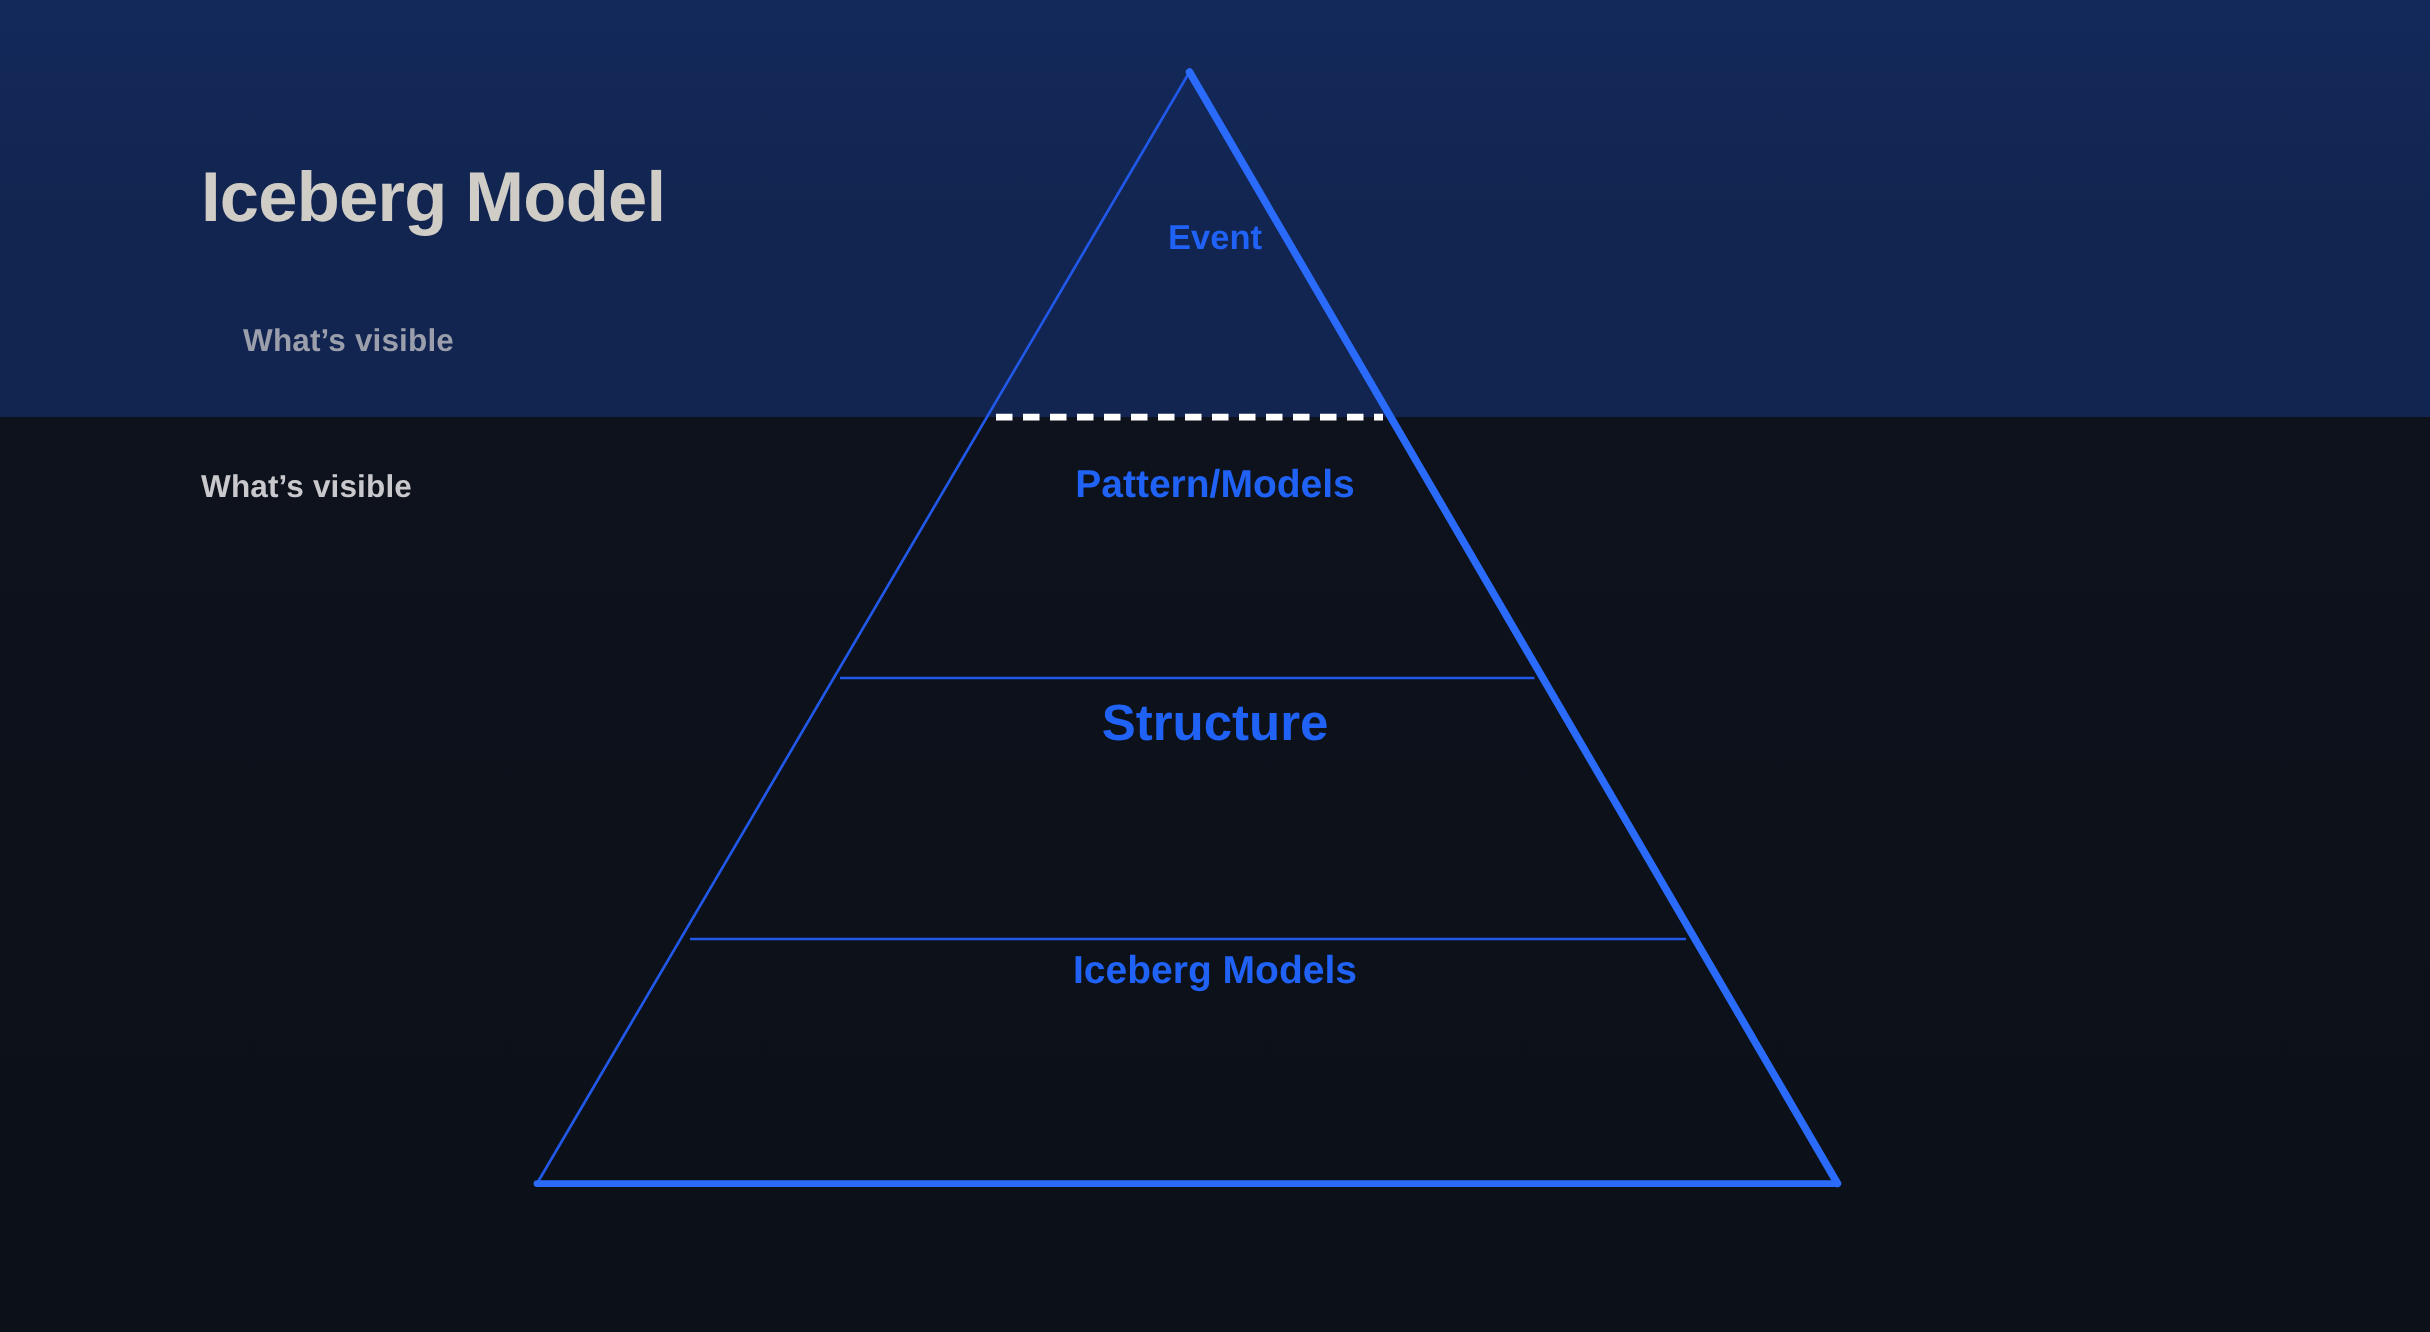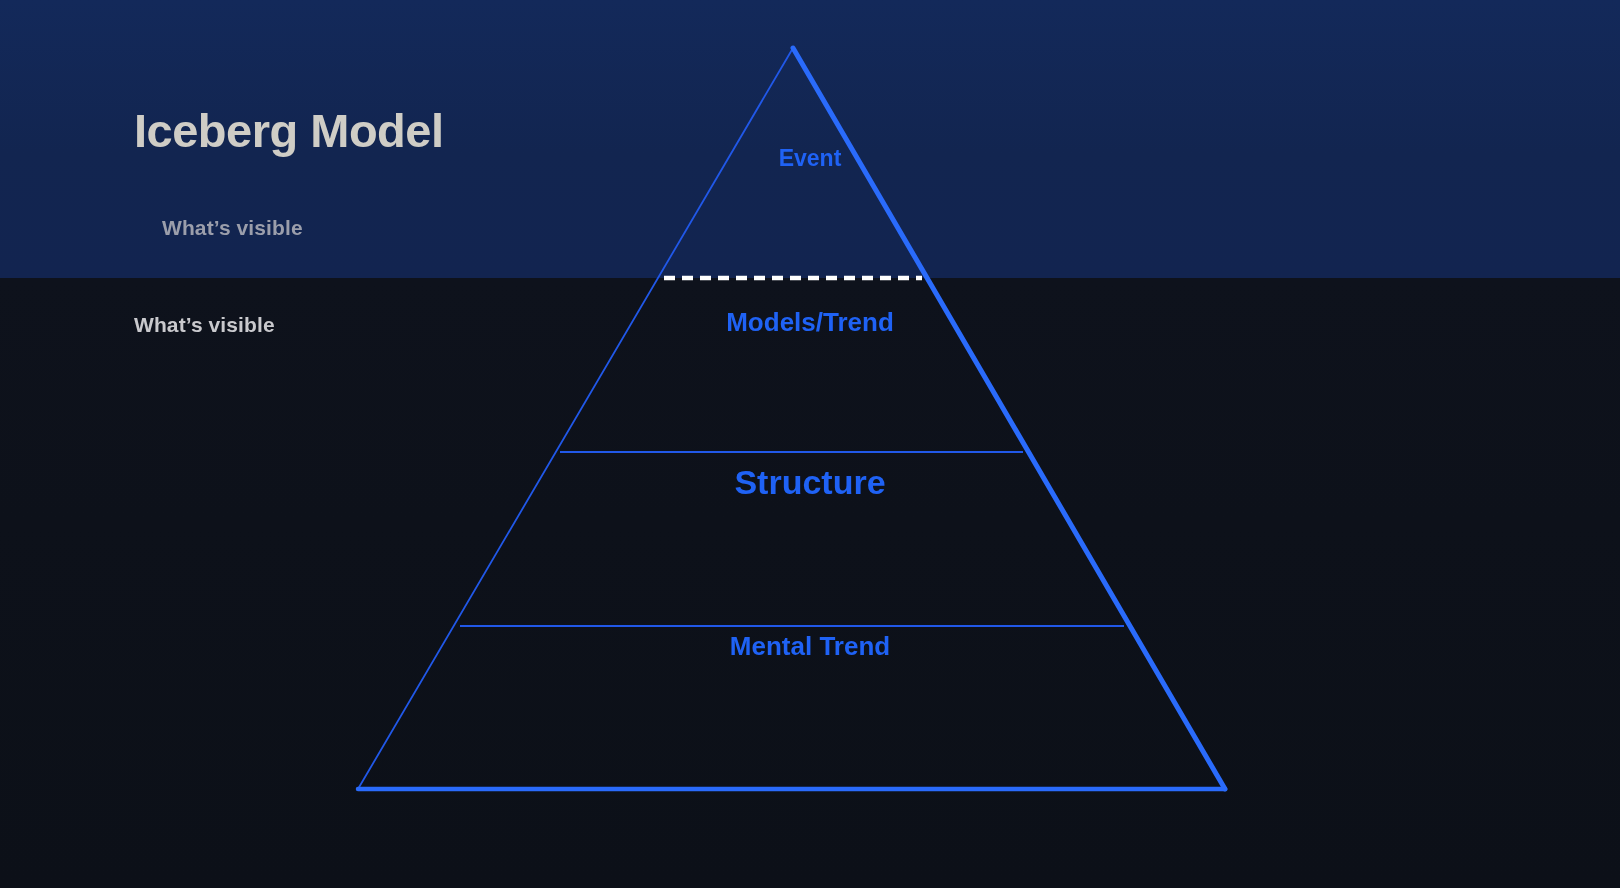--- a/index.html
+++ b/index.html
@@ -105,19 +105,19 @@
 
     <line id="edge-right" x1="793" y1="48" x2="1225" y2="789" stroke="#2a6bfb" stroke-width="5" stroke-linecap="round"></line>
 
     <line id="divider-0" x1="664" y1="278" x2="922" y2="278" stroke="#ffffff" stroke-width="4.5" stroke-dasharray="11 7"></line>
     <line id="divider-1" x1="560" y1="452" x2="1023" y2="452" stroke="#2158e8" stroke-width="1.8"></line>
     <line id="divider-2" x1="460" y1="626" x2="1124" y2="626" stroke="#2158e8" stroke-width="1.8"></line>
   </svg>
 
   <div class="tier-label" id="tier-label-0">Event</div>
 
-  <div class="tier-label" id="tier-label-1">Models/Trend</div>
+  <div class="tier-label" id="tier-label-1">Pattern/Models</div>
 
   <div class="tier-label" id="tier-label-2">Structure</div>
 
-  <div class="tier-label" id="tier-label-3">Mental Trend</div>
+  <div class="tier-label" id="tier-label-3">Iceberg Models</div>
 
 </div>
 
 </body></html>

